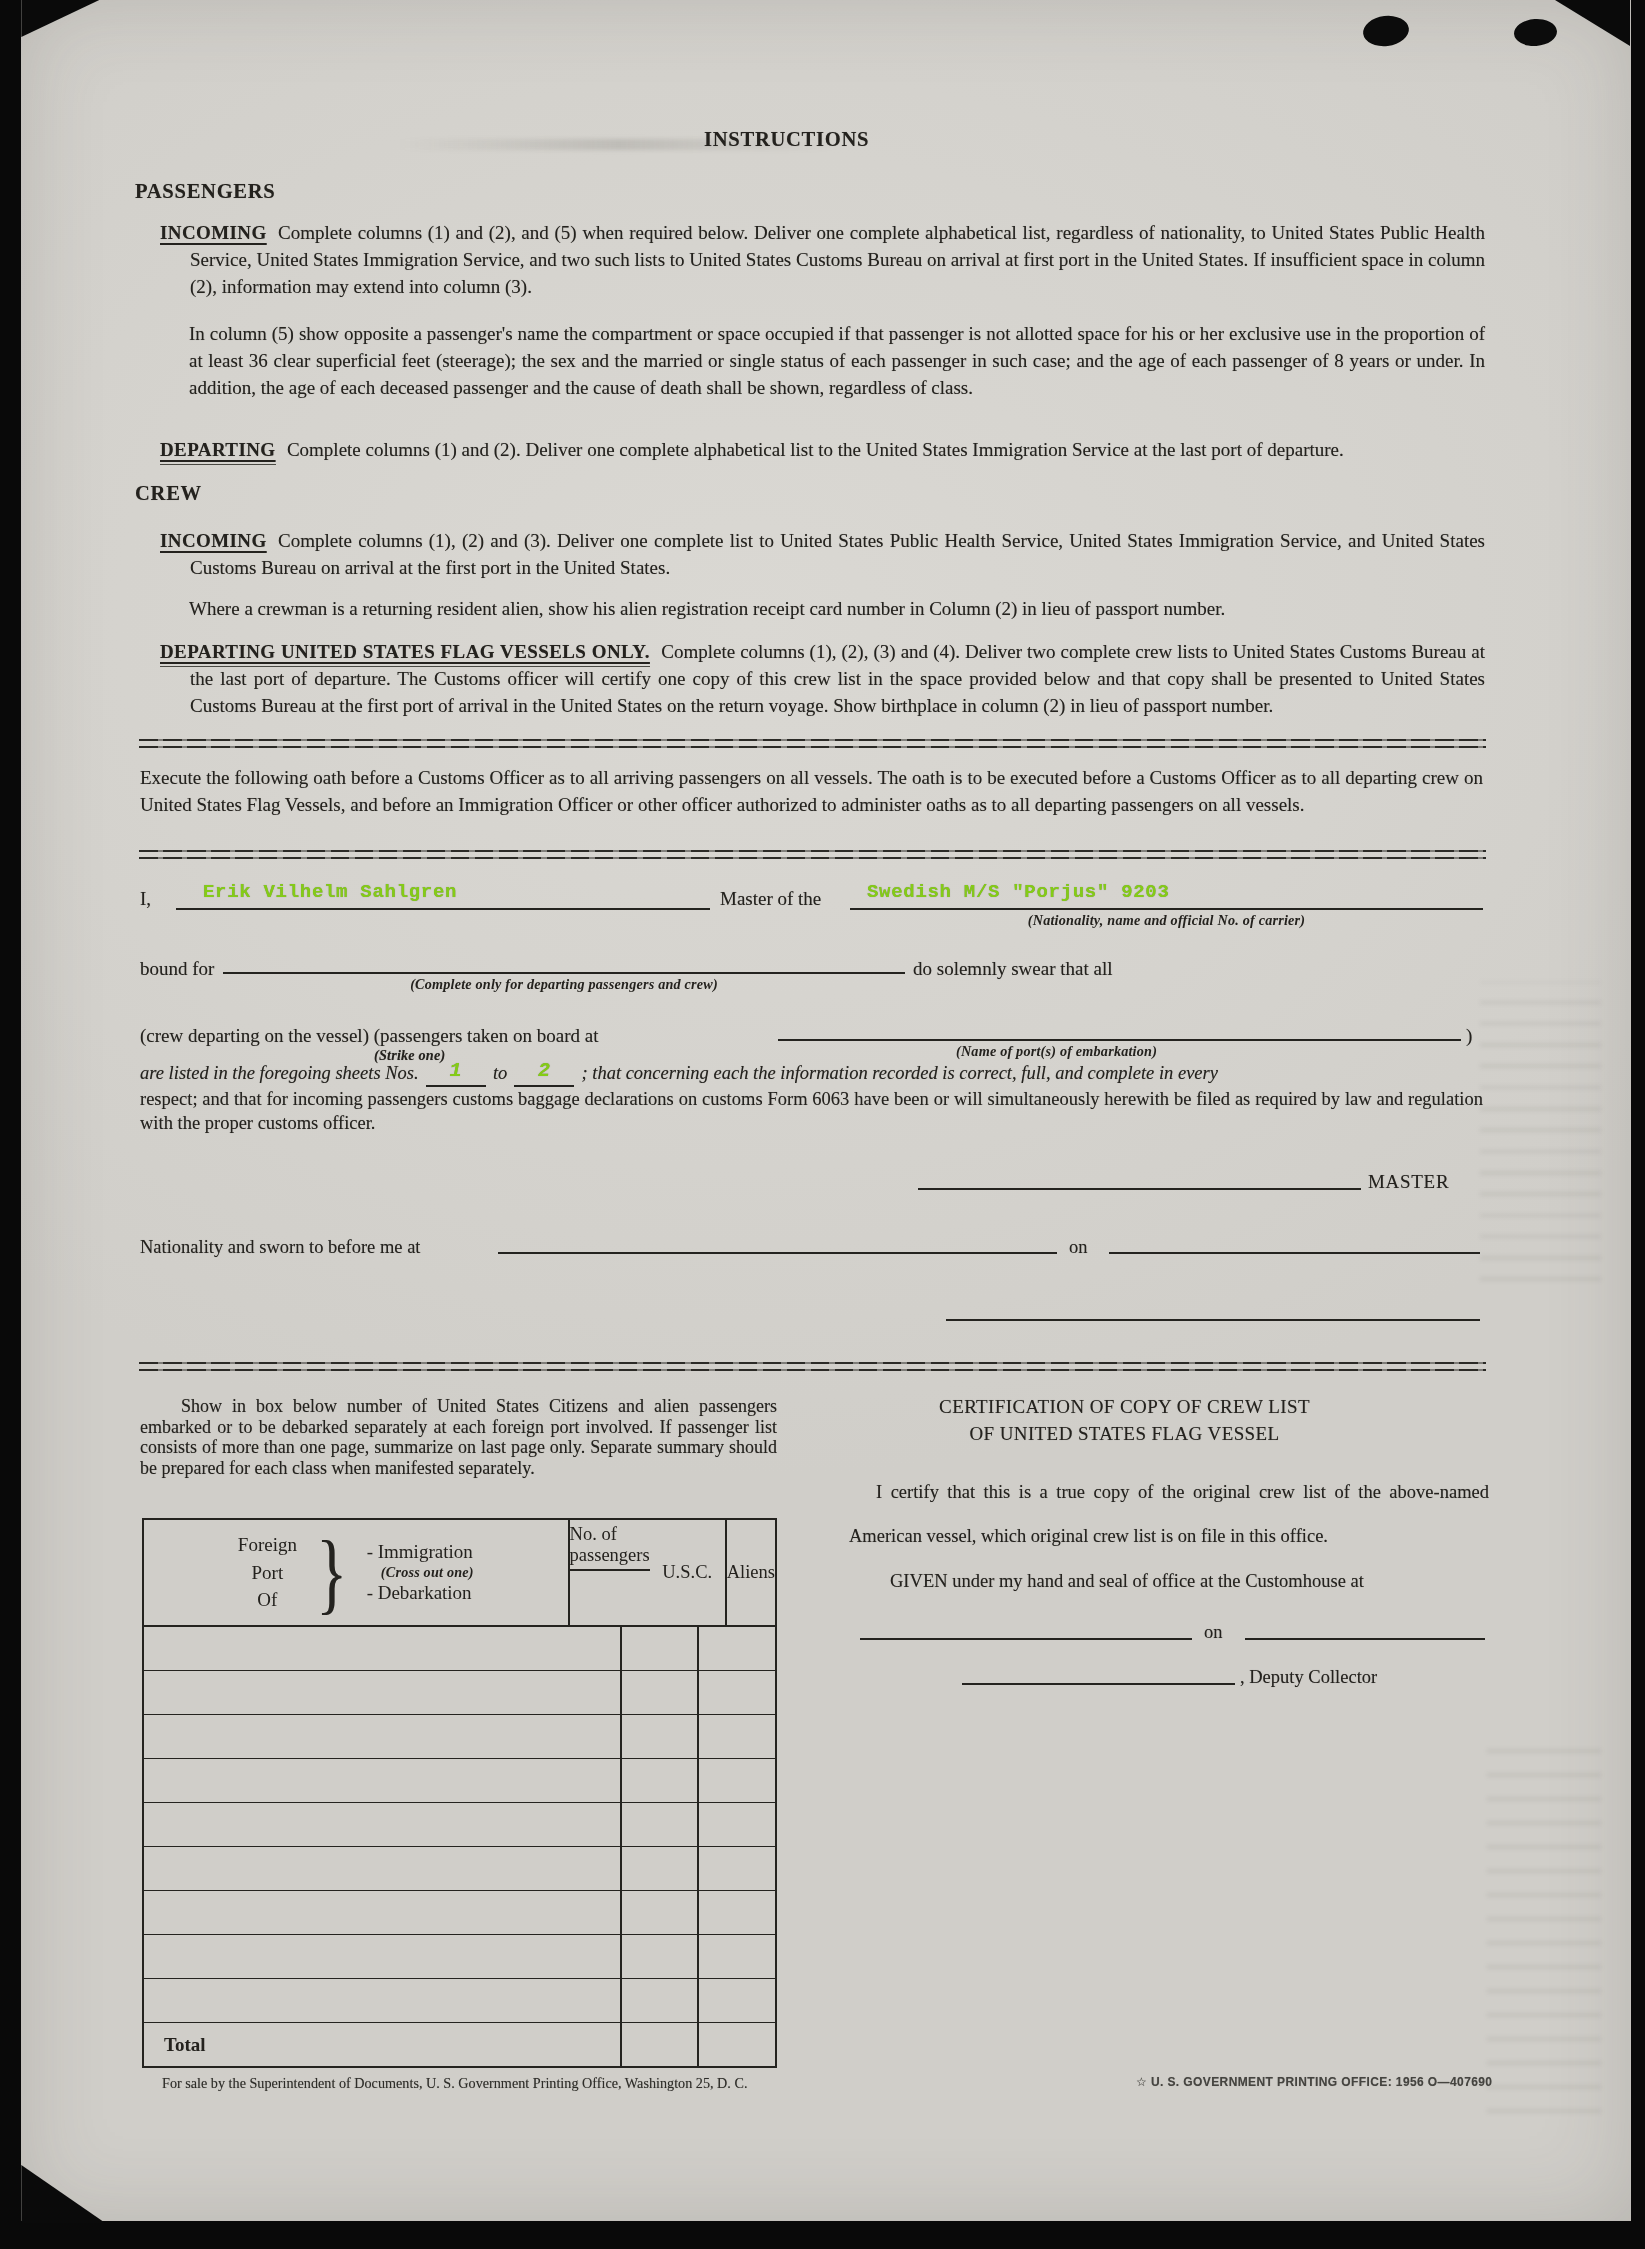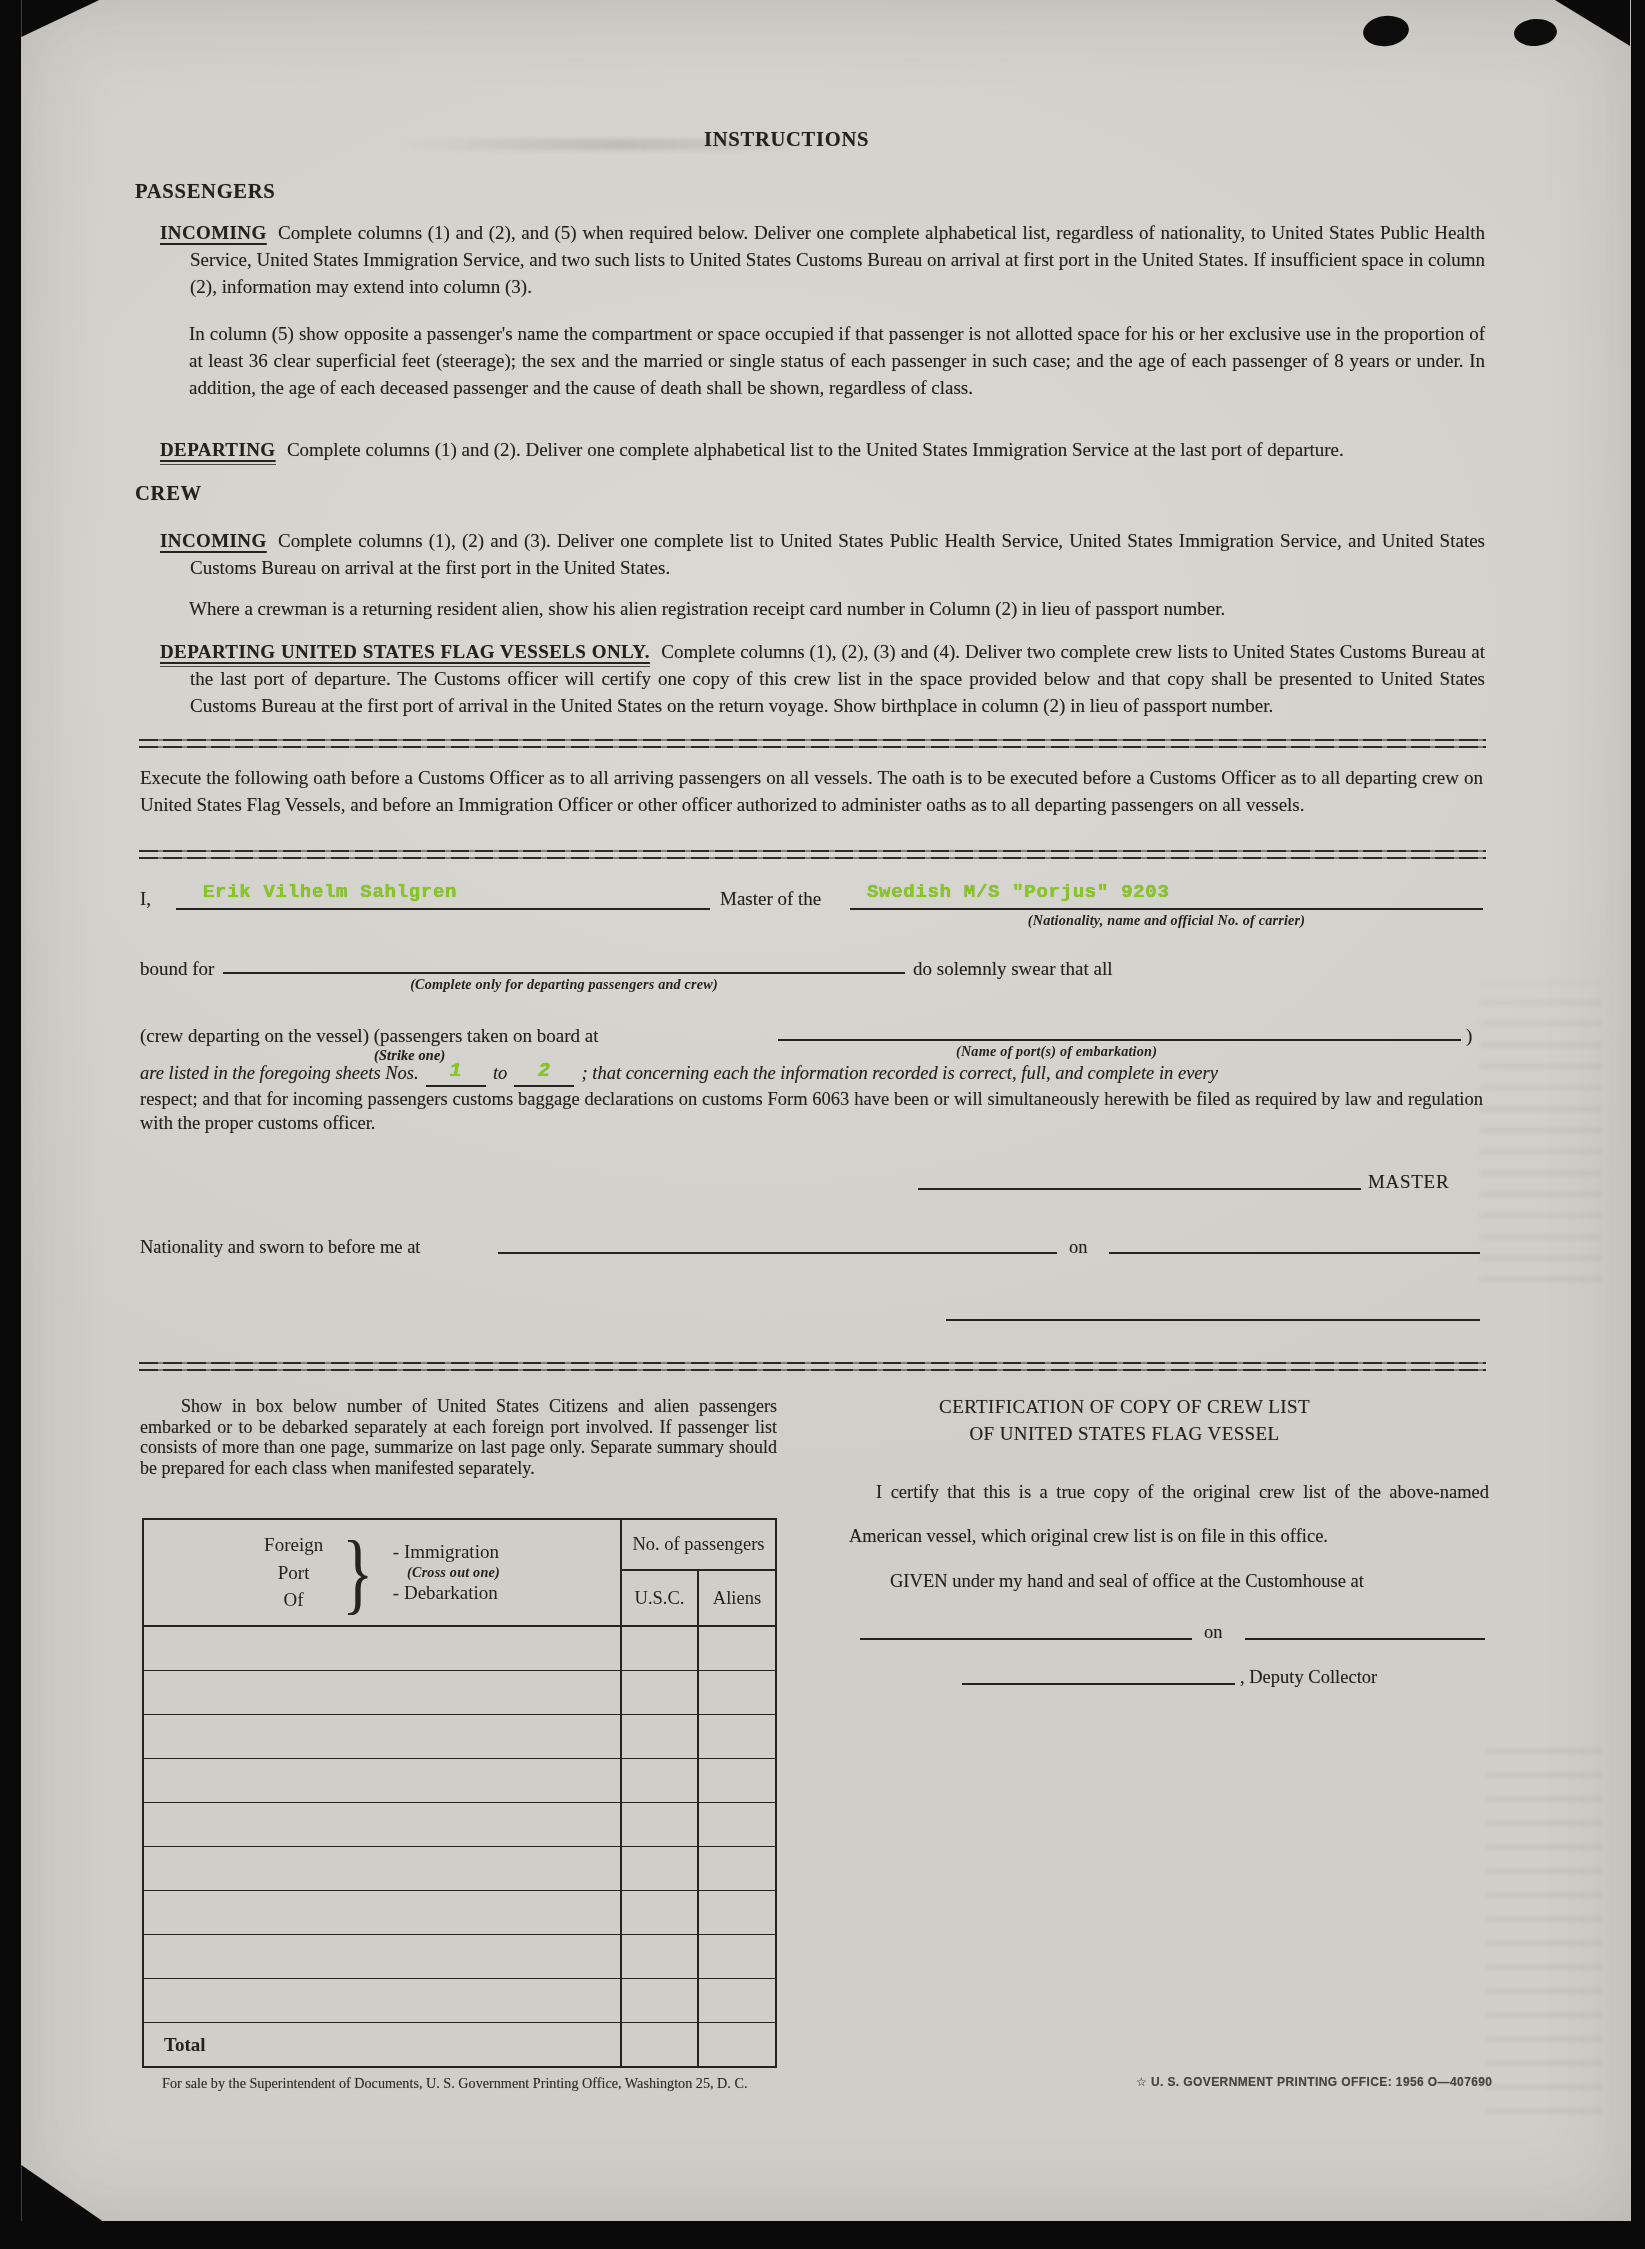--- a/index.html
+++ b/index.html
@@ -44,21 +44,21 @@
 
   
   .tbl { position:absolute; left:142px; top:1518px; width:635px; border:2.8px solid #24231f; }
   .tbl-header { display:flex; height:107px; border-bottom:2.1px solid #24231f; }
   .th-left { width:478px; border-right:2.1px solid #24231f; display:flex;
              align-items:center; justify-content:center; gap:13px; }
   .fpo-words { display:flex; flex-direction:column; align-items:center; gap:5.7px;
                font-size:19px; }
   .brace { font-size:91px; line-height:85px; font-weight:400; transform:scaleX(.72); color:#24231f; }
   .opt-col { display:flex; flex-direction:column; gap:1.4px; font-size:19px; }
-  .th-right { flex:1; display:flex; flex-direction:column; }
+  .th-right { flex:1; display:flex; flex-direction:row; }
   .th-pass { height:51px; display:flex; align-items:center; justify-content:center;
              border-bottom:2.1px solid #24231f; font-size:18.5px; }
   .th-split { flex:1; display:flex; }
   .th-usc { width:77px; border-right:2.1px solid #24231f; display:flex; align-items:center;
             justify-content:center; font-size:18.5px; }
   .th-aliens { flex:1; display:flex; align-items:center; justify-content:center; font-size:18.5px; }
   .tbl-row { display:flex; height:44px; border-bottom:1.4px solid #24231f; }
   .tbl-row.total { border-bottom:none; height:43px; align-items:center; }
   .tr-c1 { width:478px; border-right:2.1px solid #24231f; height:100%; display:flex; align-items:center; }
   .tr-c2 { width:77px; border-right:2.1px solid #24231f; height:100%; }

